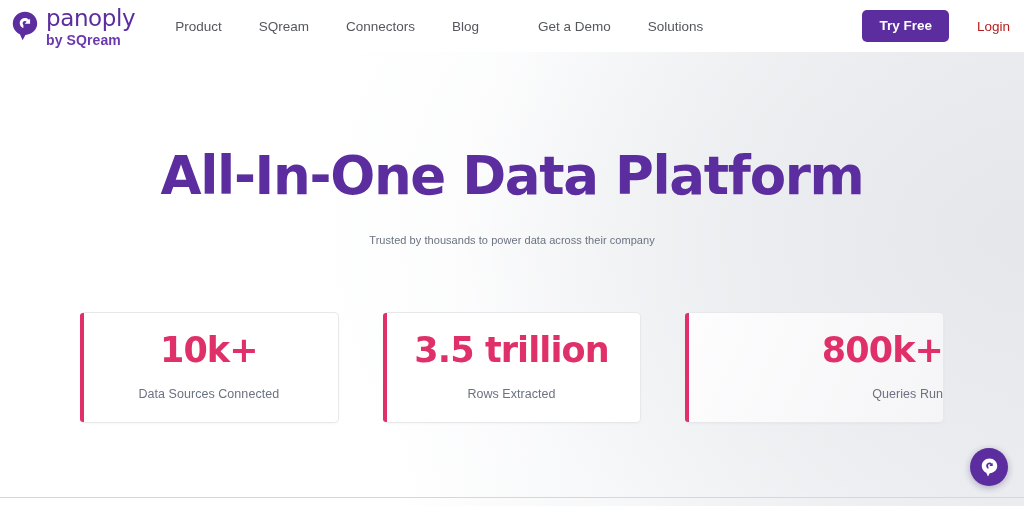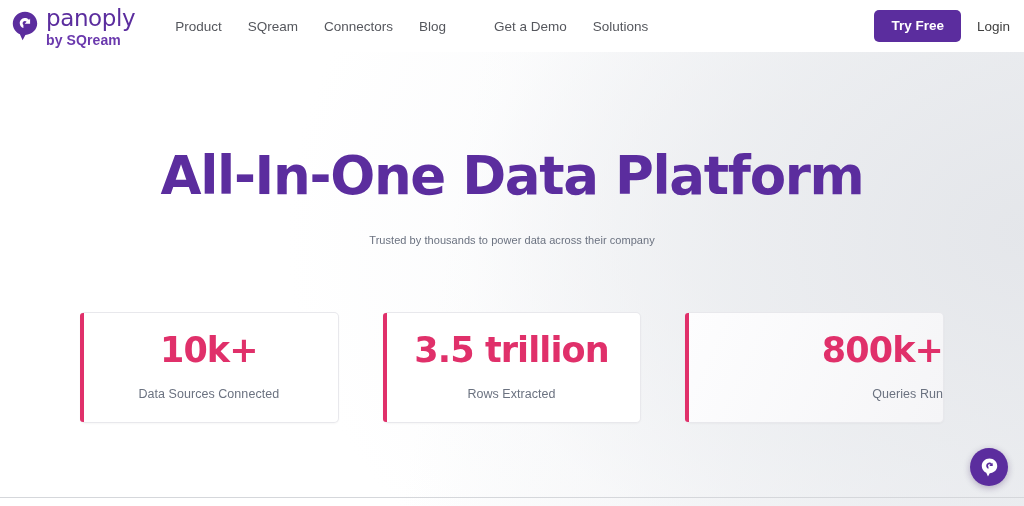--- a/index.html
+++ b/index.html
@@ -65,52 +65,52 @@
     font-size: 14px;
     color: #6a38ad;
     margin-top: 3px;
     letter-spacing: 0.1px;
     font-weight: 600;
   }
 
   .nav {
     display: flex;
     align-items: center;
-    gap: 0;
+    gap: 11px;
     flex: 1;
   }
 
   .nav-item {
     font-size: 13.5px;
     color: #55575d;
     text-decoration: none;
     padding: 6px 13px;
     white-space: nowrap;
     cursor: pointer;
   }
   .nav-item.spaced { margin-left: 22px; }
 
-  .header-right { display: flex; align-items: center; gap: 16px; }
+  .header-right { display: flex; align-items: center; gap: 28px; }
 
   .btn-try {
     background: #5b2d9e;
     color: #ffffff;
     font-size: 13.5px;
     font-weight: 600;
     border: none;
     border-radius: 5px;
     padding: 9px 17px;
     cursor: pointer;
     font-family: inherit;
     line-height: 1;
   }
 
   .btn-login {
     font-size: 13.5px;
-    color: #404040;
+    color: #b91c1c;
     text-decoration: none;
     cursor: pointer;
     font-weight: 400;
     text-align: right;
   }
 
   
   .hero { text-align: center; padding-top: 96px; }
 
   .hero-title {

